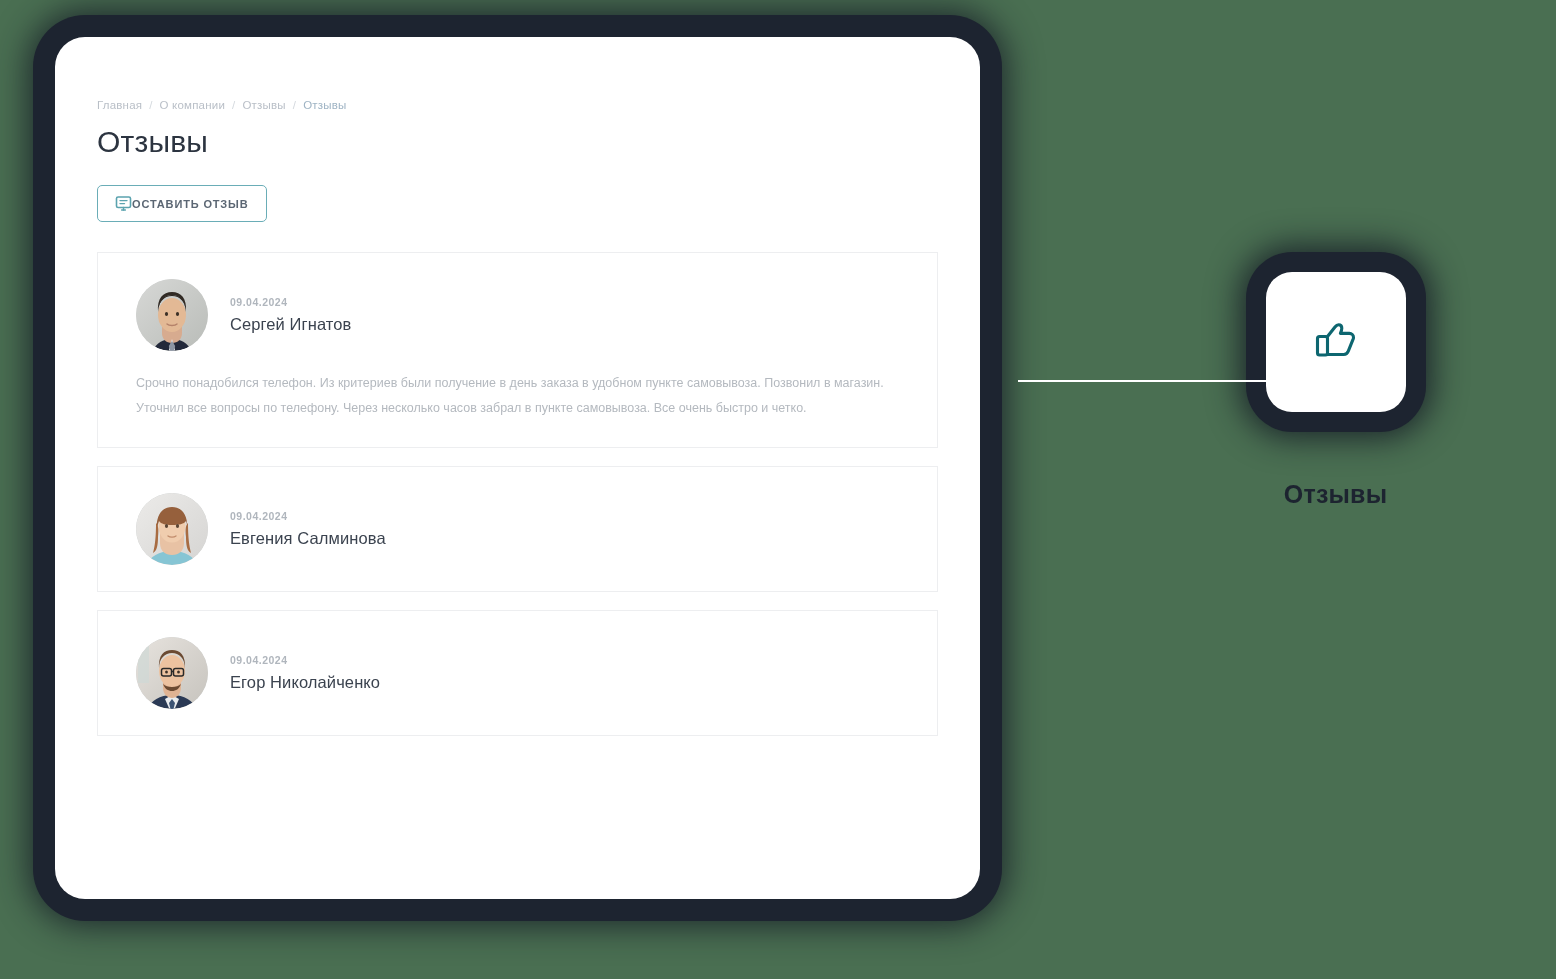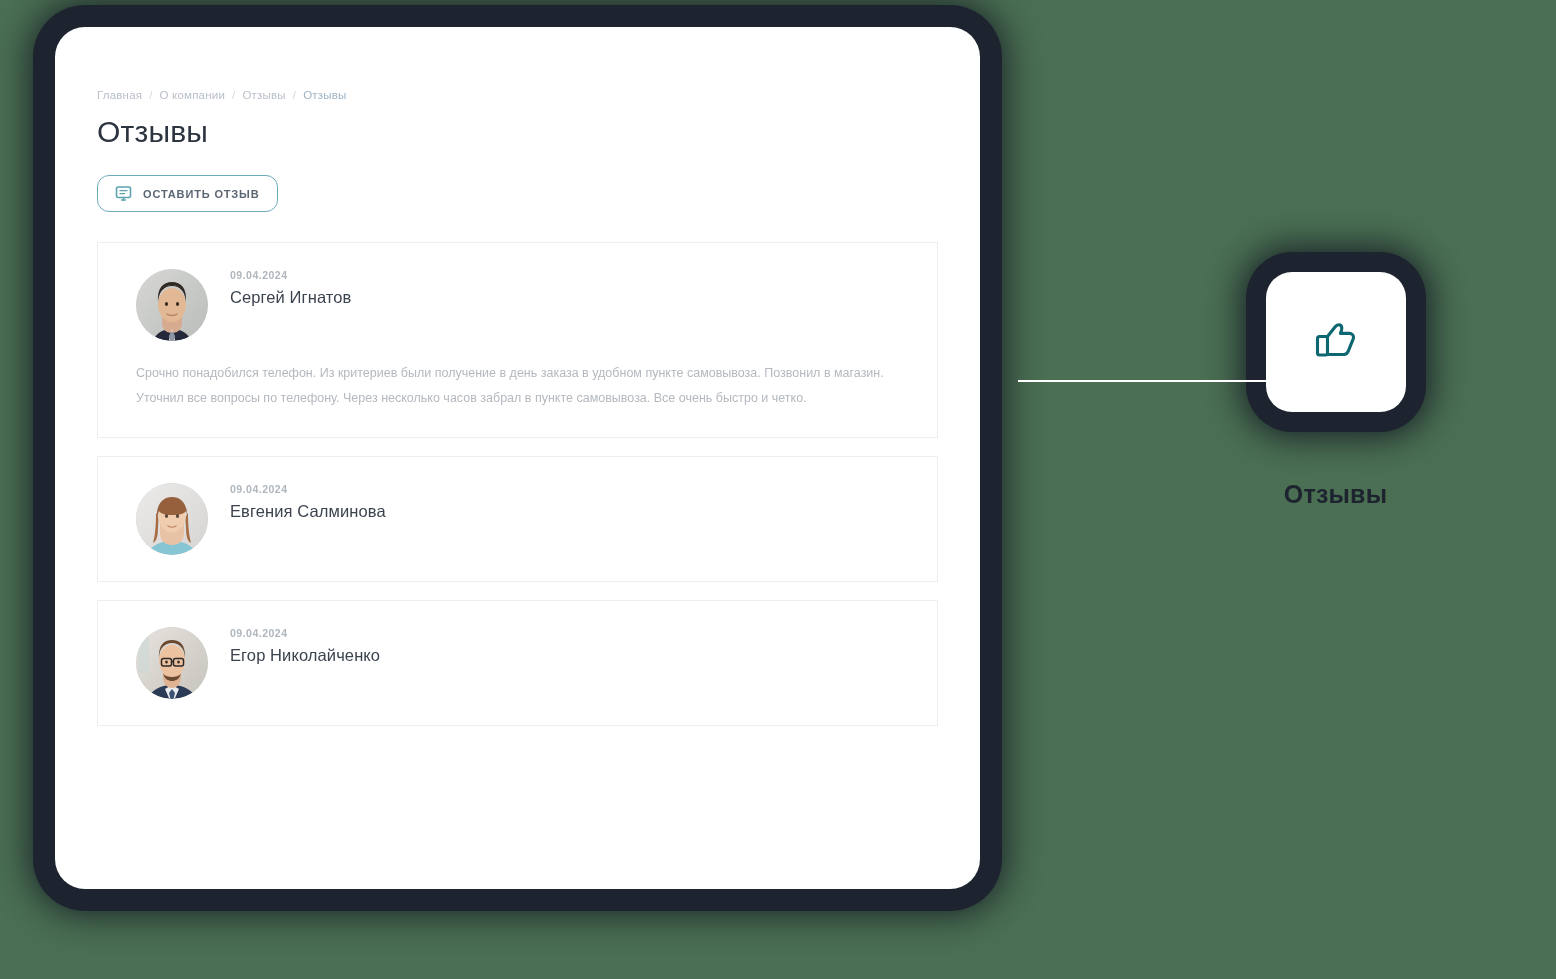--- a/index.html
+++ b/index.html
@@ -13,21 +13,21 @@
   body {
     background: #4a6f52;
     font-family: "Liberation Sans", sans-serif;
     position: relative;
   }
 
   
   .device-frame {
     position: absolute;
     left: 55px;
-    top: 27px;
+    top: 37px;
     width: 925px;
     height: 862px;
     background: #ffffff;
     border-radius: 30px;
     box-shadow:
       0 0 0 22px #1d2430,
       0 0 34px 26px rgba(20,26,36,0.85);
     overflow: hidden;
   }
 
@@ -58,26 +58,25 @@
     font-weight: 400;
     color: #2c3440;
     letter-spacing: 0.2px;
   }
 
   
   .leave-review-btn {
     margin-top: 26px;
     display: inline-flex;
     align-items: center;
-    gap: 11px;
     height: 37px;
     padding: 0 17px;
     background: #ffffff;
     border: 1px solid #6aadb7;
-    border-radius: 12px;
+    border-radius: 5px;
     cursor: pointer;
     font-family: inherit;
   }
   .leave-review-btn .btn-label {
     font-size: 11px;
     font-weight: 700;
     letter-spacing: 0.85px;
     color: #5b6673;
     text-transform: uppercase;
   }
@@ -88,21 +87,21 @@
 
   .review-card {
     border: 1px solid #edeef0;
     background: #fff;
     padding: 26px 38px 26px 38px;
     margin-bottom: 18px;
   }
 
   .review-head {
     display: flex;
-    align-items: flex-start;
+    align-items: center;
     gap: 22px;
   }
 
   .avatar {
     width: 72px;
     height: 72px;
     border-radius: 50%;
     overflow: hidden;
     flex: none;
     background: #cfd1d0;

